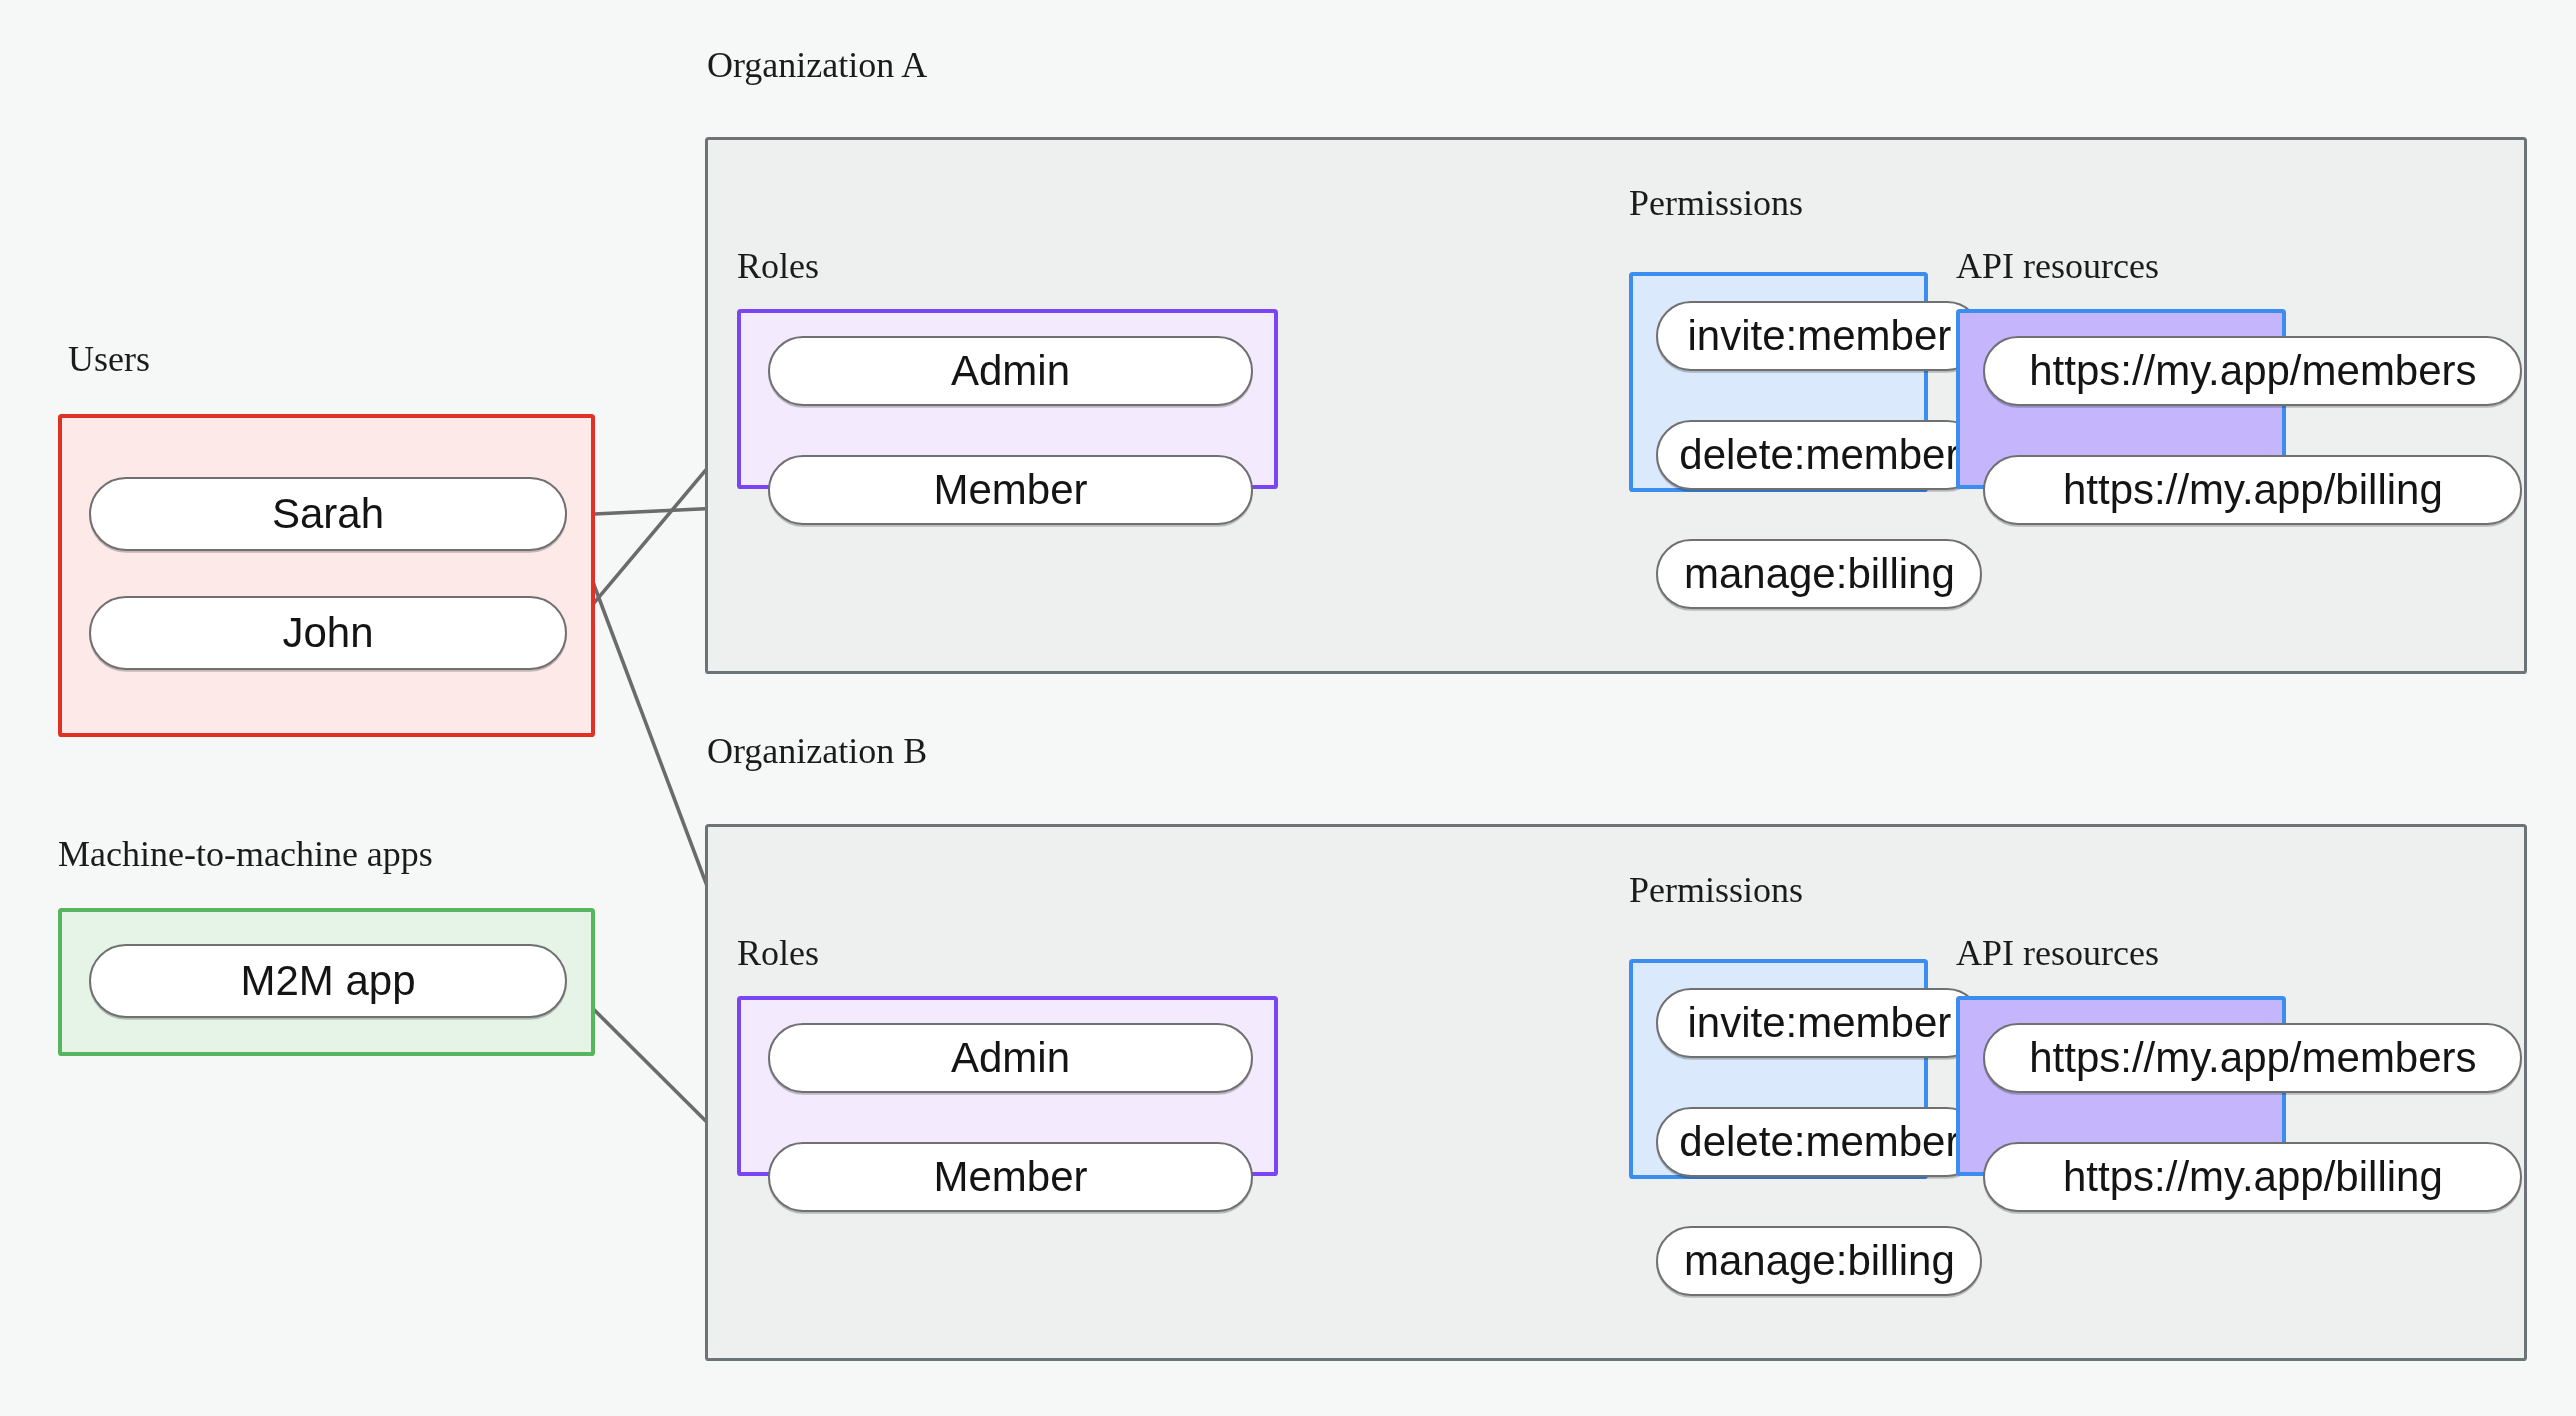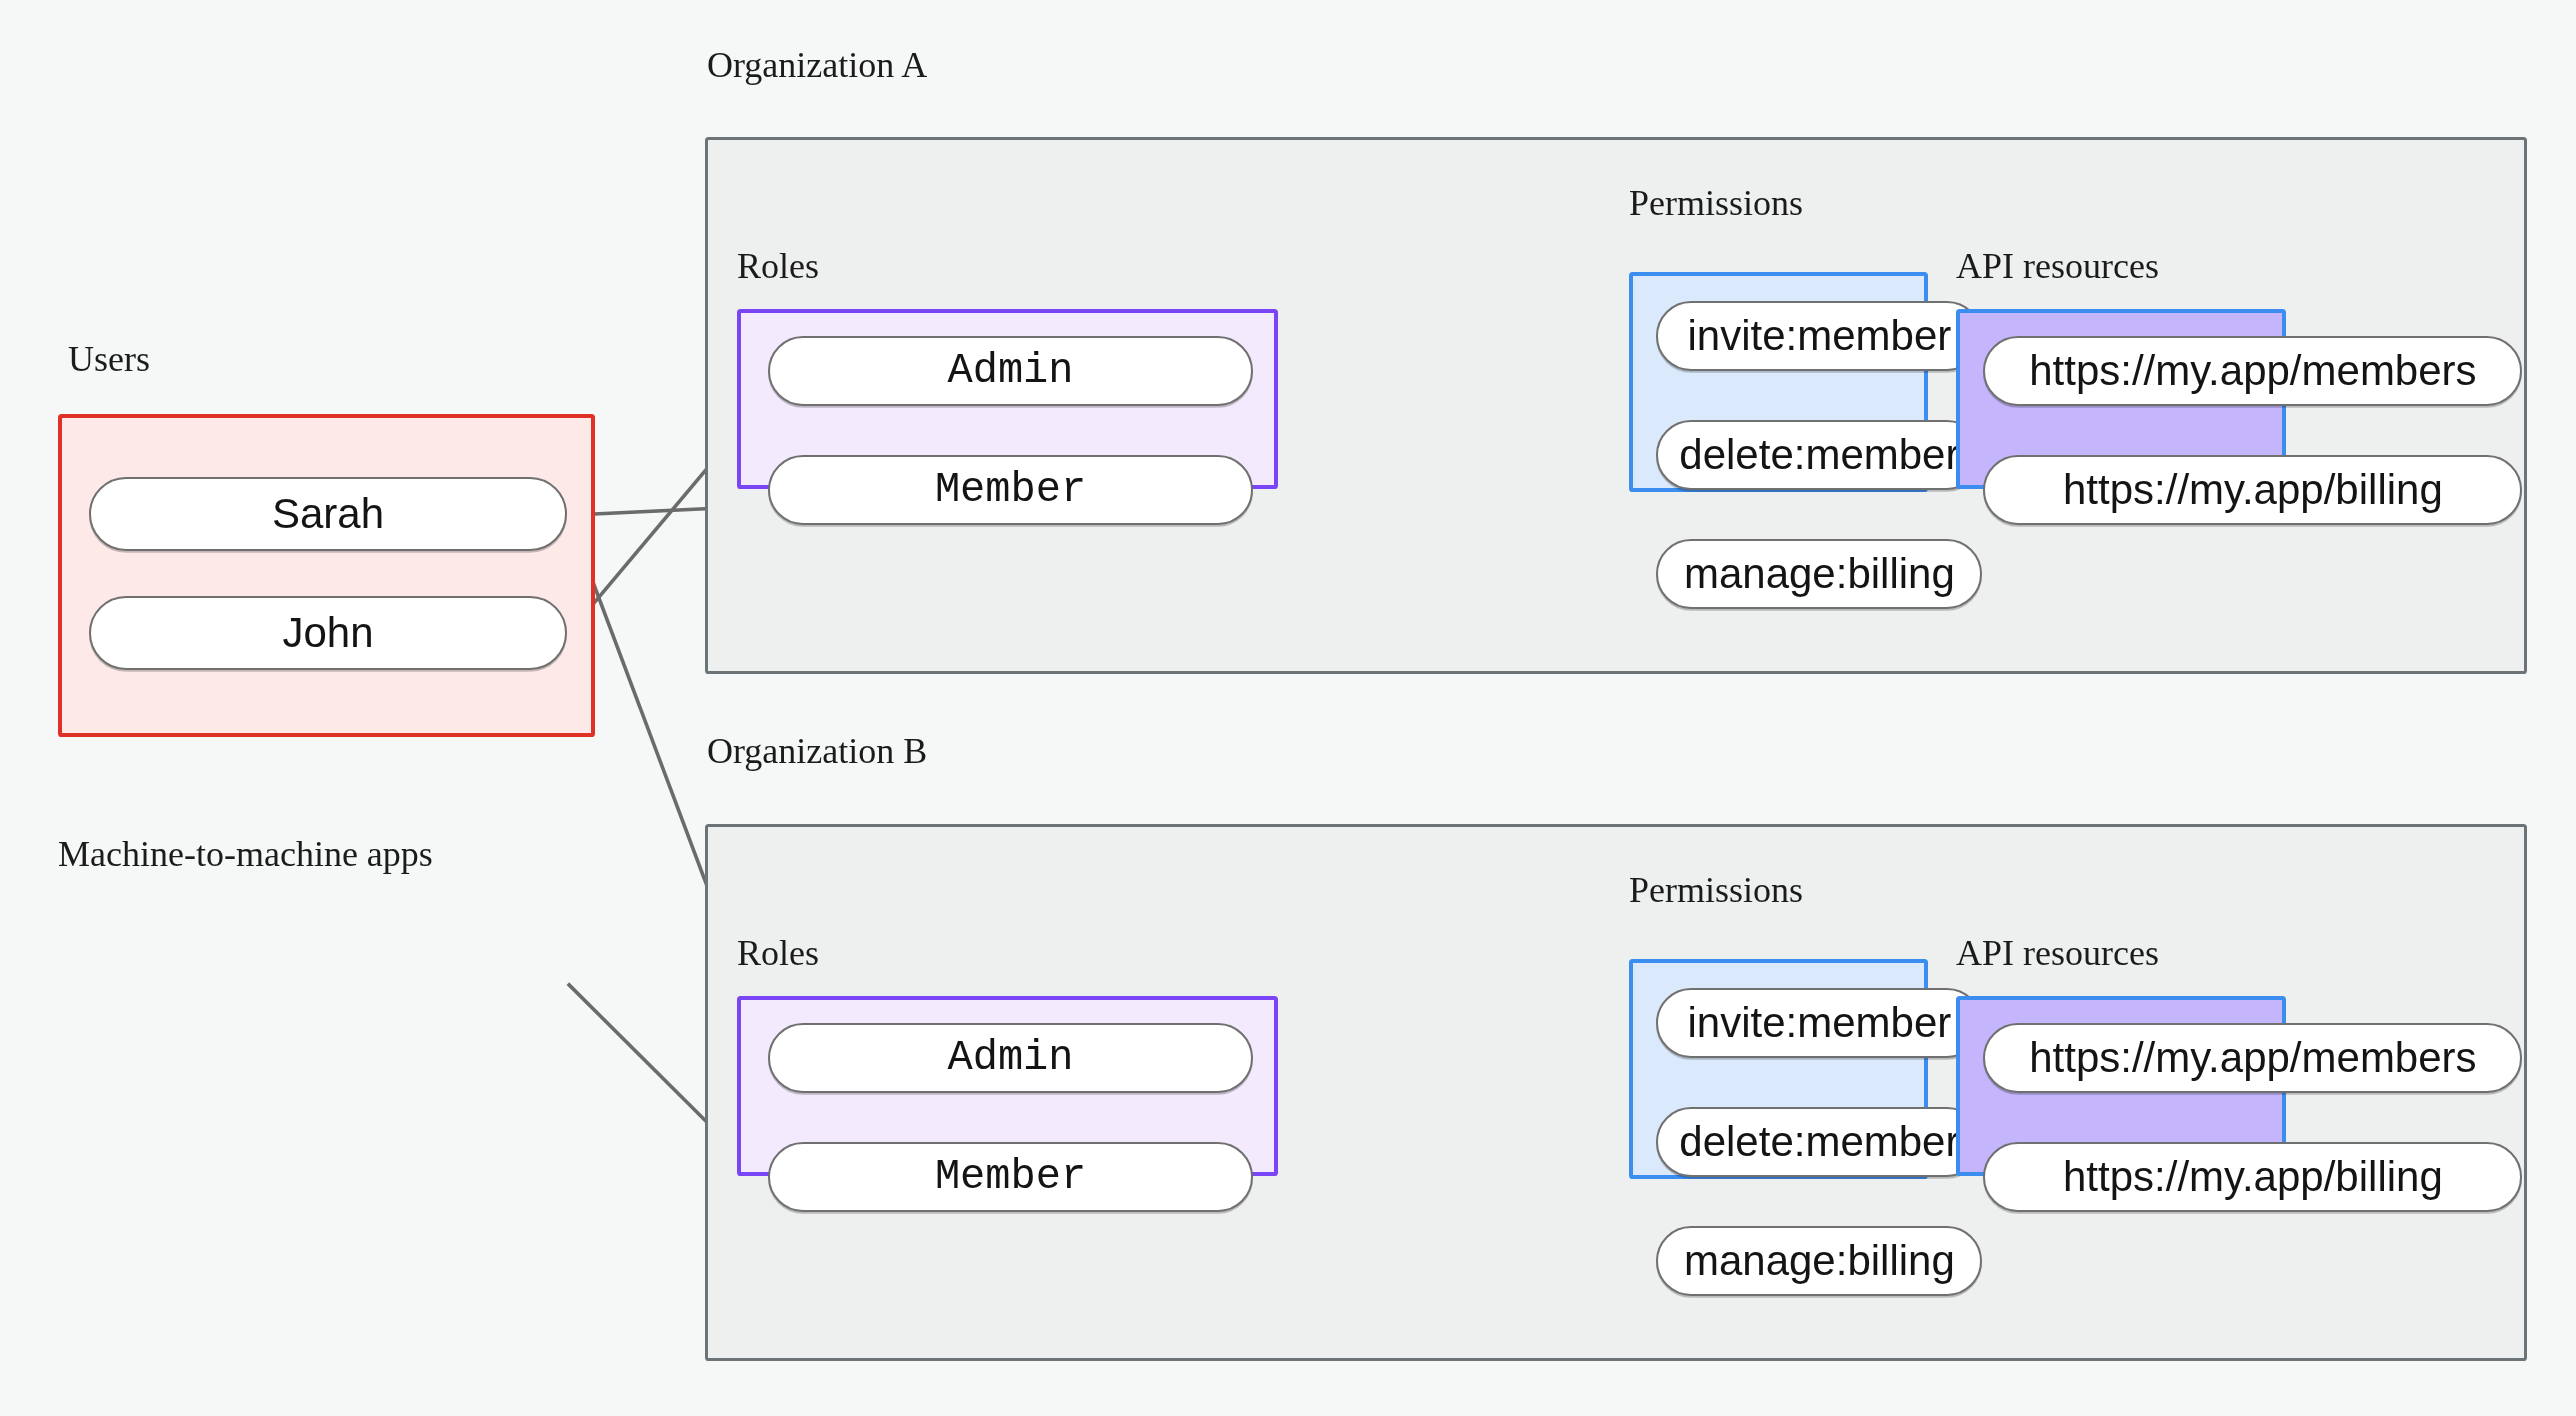--- a/index.html
+++ b/index.html
@@ -47,21 +47,20 @@
     background: #fdeae8;
     border: 4.5px solid #e03127;
   }
   .m2m-box {
     background: #e5f4e7;
     border: 4.5px solid #57b45f;
   }
   .roles-box {
     background: #f3eafd;
     border: 4.5px solid #7a45f5;
-    font-family: Liberation Mono, monospace;
   }
   .perms-box {
     background: #daeafc;
     border: 4.5px solid #3b8ef0;
   }
   .apis-box {
     background: #c4b5fd;
     border: 4.5px solid #3b8ef0;
   }
   .pill {
@@ -140,20 +139,23 @@
 
   <div class="grp-label" style="left:68px; top:341px;">Users</div>
 
   <div class="container-box users-box" style="left:58px; top:414px; width:537px; height:323px;">
     <div class="pill" style="left:27px; top:178px; width:478px; height:74px;">John</div>
     <div class="pill" style="left:27px; top:59px; width:478px; height:74px;">Sarah</div>
   </div>
 
   <div class="grp-label" style="left:58px; top:836px;">Machine-to-machine apps</div>
 
+  <div class="container-box m2m-box" style="left:58px; top:908px; width:537px; height:148px;">
+    <div class="pill" style="left:27px; top:32px; width:478px; height:74px;">M2M app</div>
+  </div>
 
   <div class="grp-label" style="left:707px; top:47px;">Organization A</div>
 
   <div class="container-box org-box" style="left:705px; top:137px; width:1822px; height:537px;">
 
     <div class="grp-label" style="left:29px; top:108px;">Roles</div>
     <div class="container-box roles-box" style="left:29px; top:169px; width:541px; height:180px;">
       <div class="pill" style="left:27px; top:23.4px; width:485px; height:70px;">Admin</div>
       <div class="pill" style="left:27px; top:142px; width:485px; height:70px;">Member</div>
     </div>

